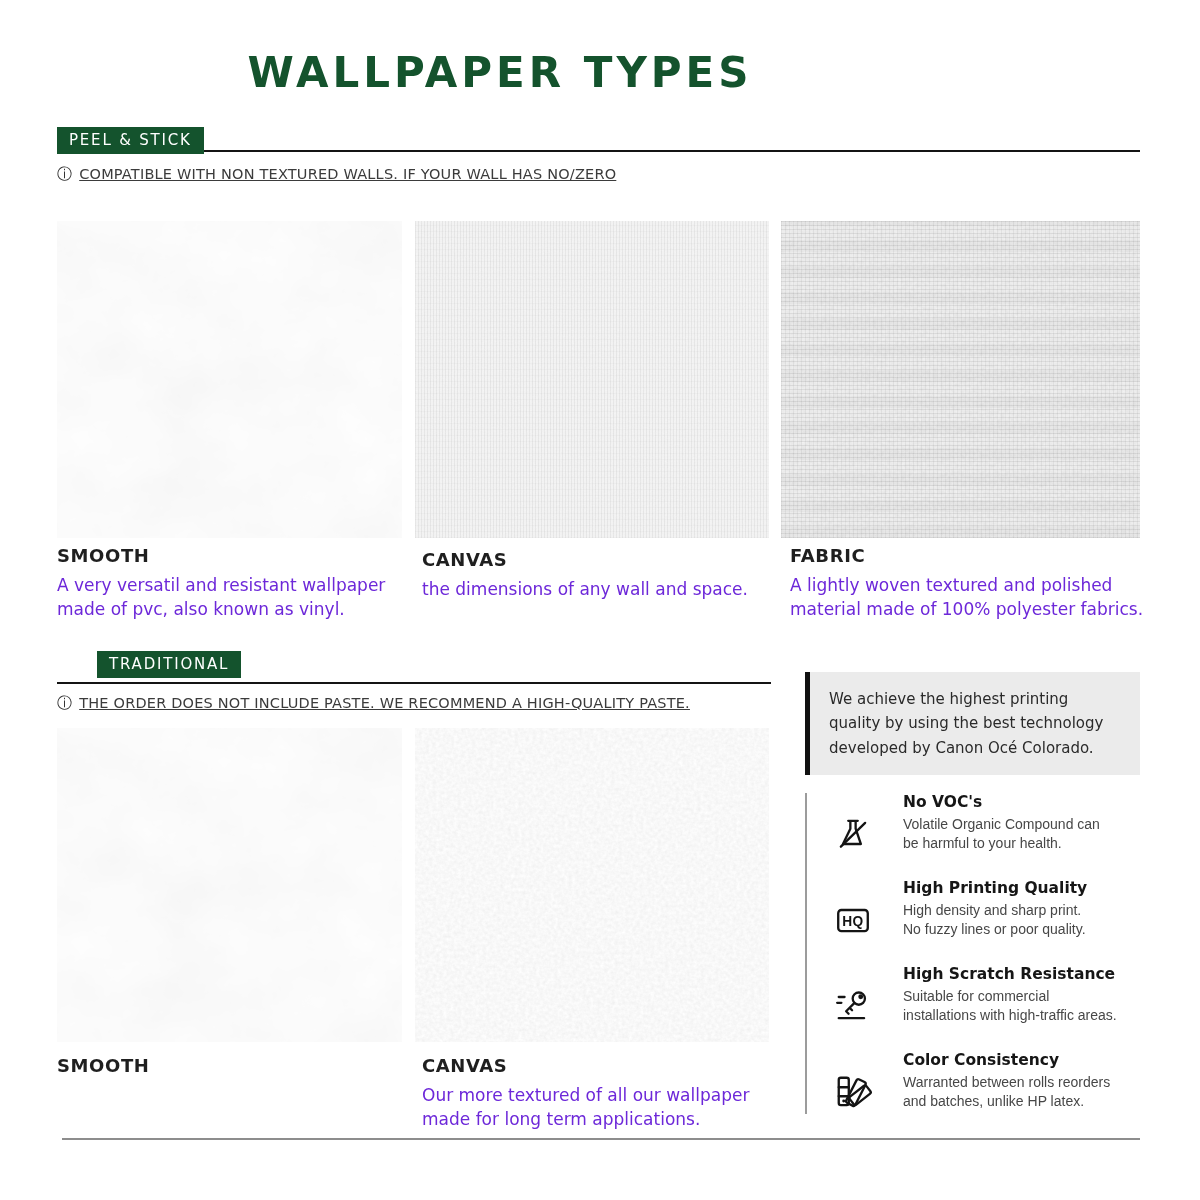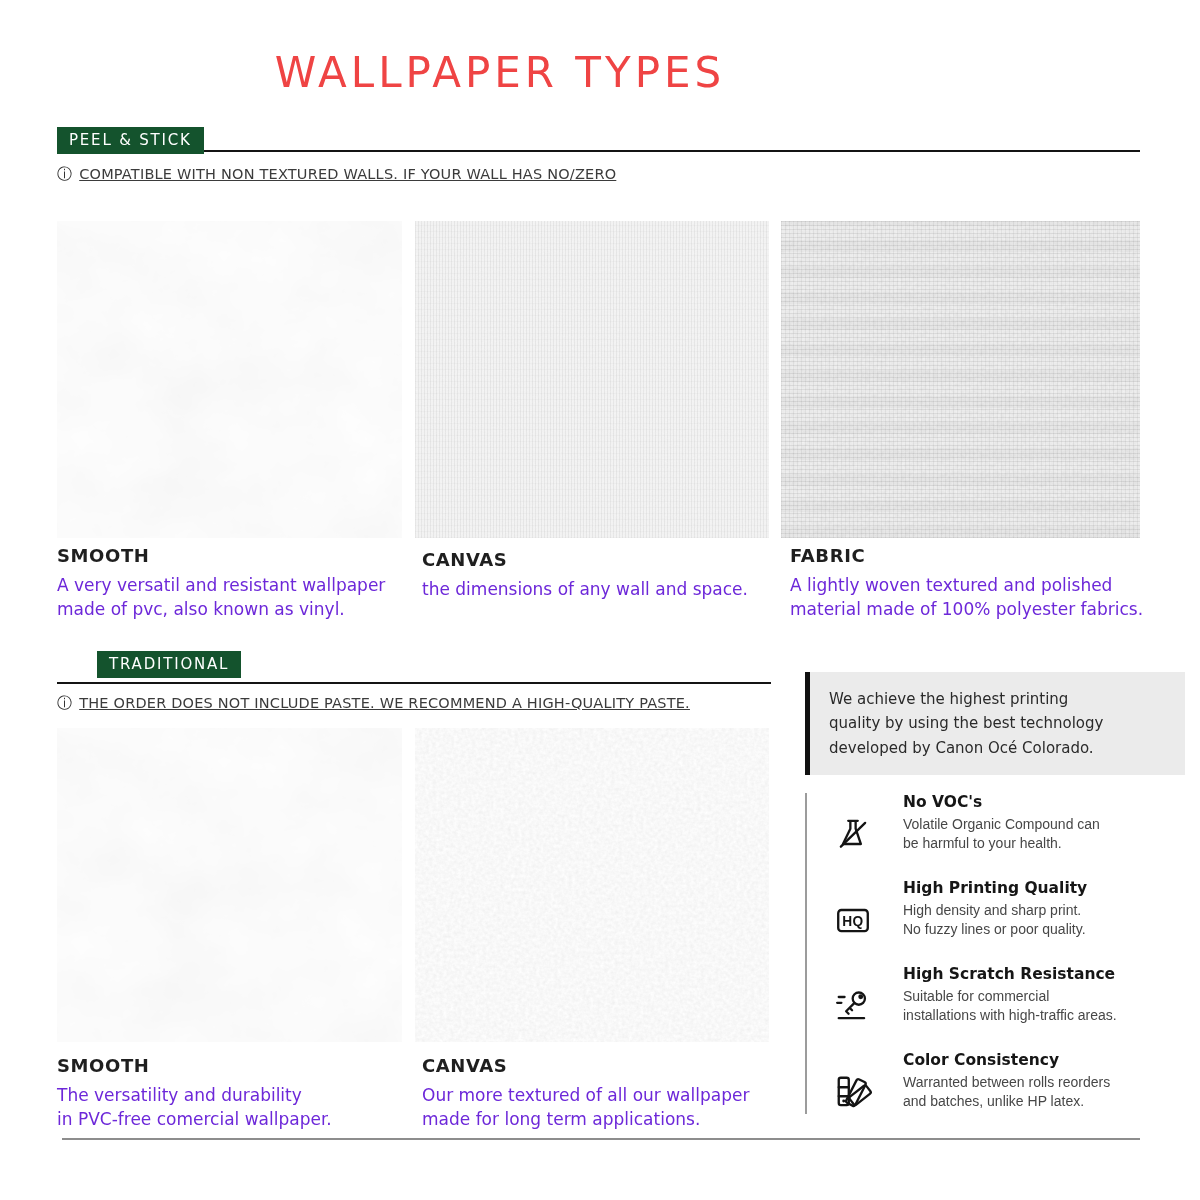--- a/index.html
+++ b/index.html
@@ -2,22 +2,22 @@
 <html><head>
 <meta charset="utf-8">
 <style>
   html,body{margin:0;padding:0;background:#ffffff;}
   body{width:1200px;height:1200px;font-family:"Liberation Sans",sans-serif;color:#1c1c1c;}
   .canvas{position:relative;width:1200px;height:1200px;background:#fff;overflow:hidden;}
 
   
   .page-title{
     position:absolute;top:48px;left:0;width:1000px;text-align:center;
-    font-family:"DejaVu Sans",sans-serif;font-weight:400;font-size:42px;
-    letter-spacing:4px;color:#ef4444;white-space:nowrap;
+    font-family:"DejaVu Sans",sans-serif;font-weight:700;font-size:42px;
+    letter-spacing:4px;color:#14532d;white-space:nowrap;
   }
 
   
   .chip{
     position:absolute;background:#14532d;color:#ffffff;
     font-family:"DejaVu Sans",sans-serif;font-weight:400;font-size:15px;
     letter-spacing:1.8px;padding:4px 12px 5px 12px;white-space:nowrap;z-index:2;
   }
   .chip-peel{left:57px;top:127px;}
   .chip-trad{left:57px;top:651px;margin-left:40px;}
@@ -70,21 +70,21 @@
   .cap-desc{font-family:"DejaVu Sans",sans-serif;font-size:17px;color:#6d28d9;line-height:1.42;}
   .cap-desc span{display:block;white-space:nowrap;}
   .cap-ps-0{left:57px;top:545px;}
   .cap-ps-1{left:422px;top:549px;}
   .cap-ps-2{left:790px;top:545px;}
   .cap-tr-0{left:57px;top:1055px;}
   .cap-tr-1{left:422px;top:1055px;}
 
   
   .quote-box{
-    position:absolute;left:805px;top:672px;width:380px;box-sizing:border-box;
+    position:absolute;left:805px;top:672px;width:335px;box-sizing:border-box;
     border-left:5px solid #111111;background:#ebebeb;
     padding:15px 12px 15px 19px;
     font-family:"DejaVu Sans",sans-serif;font-size:15px;line-height:1.62;color:#2a2a2a;
   }
   .quote-box span{display:block;white-space:nowrap;}
   .features-line{position:absolute;left:805px;top:793px;height:321px;width:0;border-left:2px solid #9c9c9c;}
   .feature{position:absolute;left:834px;width:306px;display:flex;gap:31px;align-items:flex-end;}
   .f0{top:793px;}.f1{top:879px;}.f2{top:965px;}.f3{top:1051px;}
   .ficon{width:38px;height:38px;flex:0 0 38px;margin-top:2px;}
   .ficon svg{width:38px;height:38px;display:block;}
@@ -203,24 +203,20 @@
       </svg>
   </div>
   <div class="swatch sw-tr-canvas">
     <svg preserveAspectRatio="none">
         <rect width="100%" height="100%" filter="url(#f-stucco)"></rect>
       </svg>
   </div>
 
   <div class="caption cap-tr-0">
     <div class="cap-name">SMOOTH</div>
-    <div class="cap-desc">
-      <span>The versatility and durability</span>
-      <span>in PVC-free comercial wallpaper.</span>
-    </div>
   </div>
   <div class="caption cap-tr-1">
     <div class="cap-name">CANVAS</div>
     <div class="cap-desc">
       <span>Our more textured of all our wallpaper</span>
       <span>made for long term applications.</span>
     </div>
   </div>
 
   <div class="quote-box">

